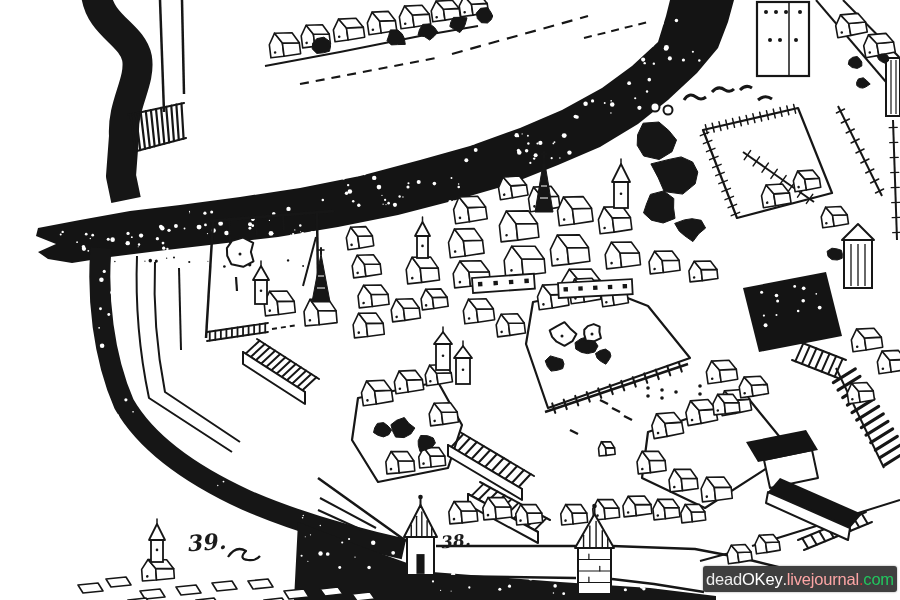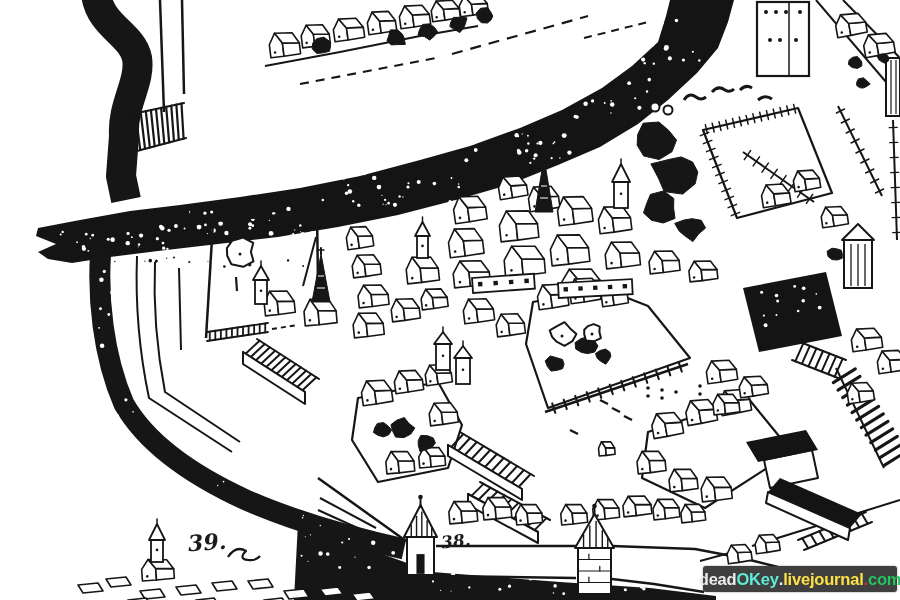--- a/index.html
+++ b/index.html
@@ -2,21 +2,21 @@
 <html><head>
 <meta charset="utf-8">
 <style>
   html,body{margin:0;padding:0;background:#888;}
   .stage{position:relative;width:900px;height:600px;background:#ffffff;overflow:hidden;
          font-family:"Liberation Sans",sans-serif;}
   .stage svg{position:absolute;left:0;top:0;}
   .label{position:absolute;color:#1b1b1b;font-family:"DejaVu Serif",serif;
          font-style:italic;font-weight:700;line-height:1;white-space:pre;}
   .wm{position:absolute;display:flex;align-items:center;justify-content:center;
-      background:#3f3f3f;border-radius:3px;font-weight:700;font-size:16.5px;
+      background:#3f3f3f;border-radius:3px;font-weight:400;font-size:16.5px;
       letter-spacing:-0.2px;white-space:pre;box-shadow:0 0 2px rgba(0,0,0,.45);}
 </style>
 </head>
 <body>
 
 <div class="stage">
   <svg id="map" width="900" height="600" viewBox="0 0 900 600">
       <g>
         <path d="M265 66 L340 52 L420 36 L478 26" fill="none" stroke="#161616" stroke-width="2" stroke-linejoin="round"></path>
       </g>
@@ -1483,15 +1483,15 @@
       </g>
       <g>
         <circle cx="668" cy="110" r="4.5" fill="#ffffff" stroke="#161616" stroke-width="2"></circle>
       </g>
     </svg>
 
   <div class="label" style="left: 188px; top: 531px; font-size: 22px; transform: rotate(-4deg);">39.</div>
   <div class="label" style="left: 441px; top: 533px; font-size: 17px; transform: rotate(-6deg);">38.</div>
 
   <div class="wm" style="left: 703px; top: 566px; width: 194px; height: 26px;">
-    <span style="color:#ededed">dead</span><span style="color:#5eead4">OKey</span><span style="color:#ededed">.</span><span style="color:#fde047">livejournal</span><span style="color:#c73434">.</span><span style="color:#22c55e">com</span>
+    <span style="color:#ededed">dead</span><span style="color:#ffffff">OKey</span><span style="color:#ededed">.</span><span style="color:#fca5a5">livejournal</span><span style="color:#c73434">.</span><span style="color:#22c55e">com</span>
   </div>
 </div>
 
 </body></html>

